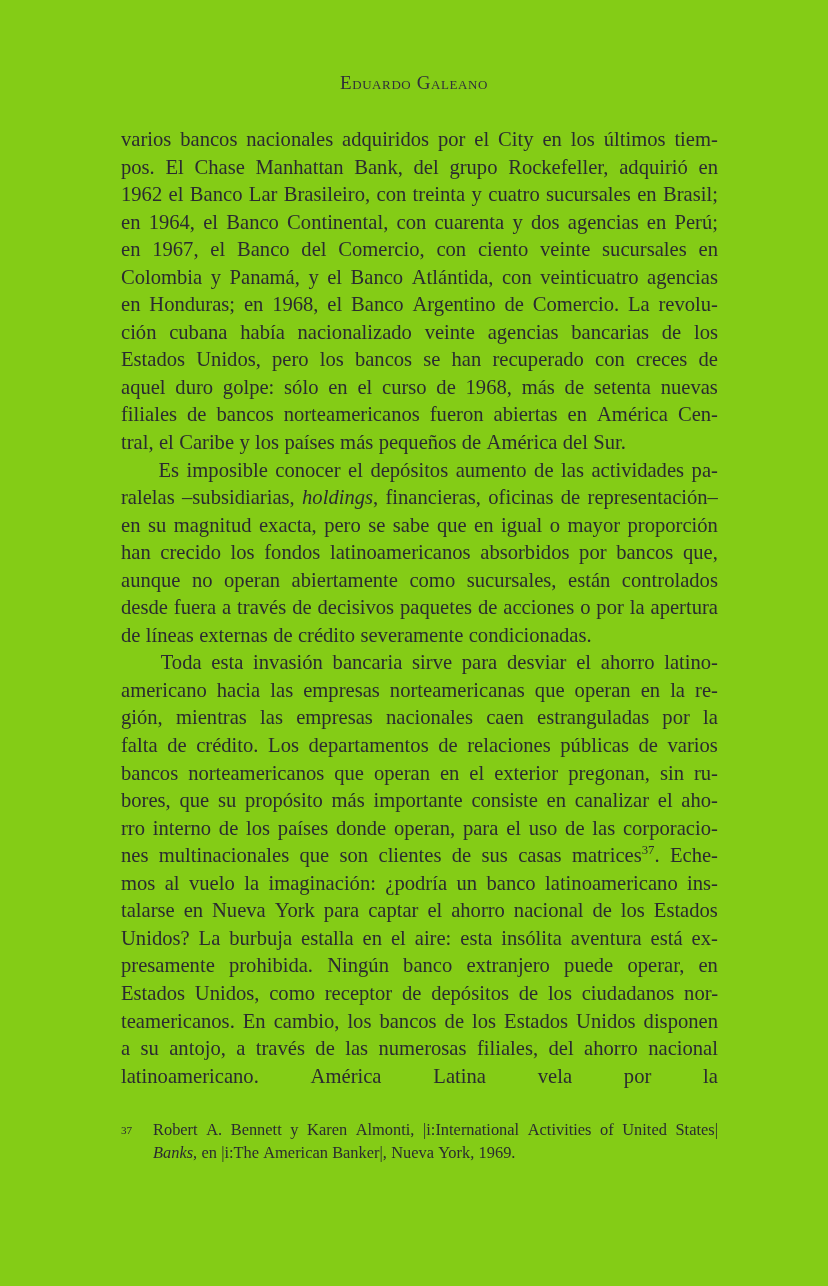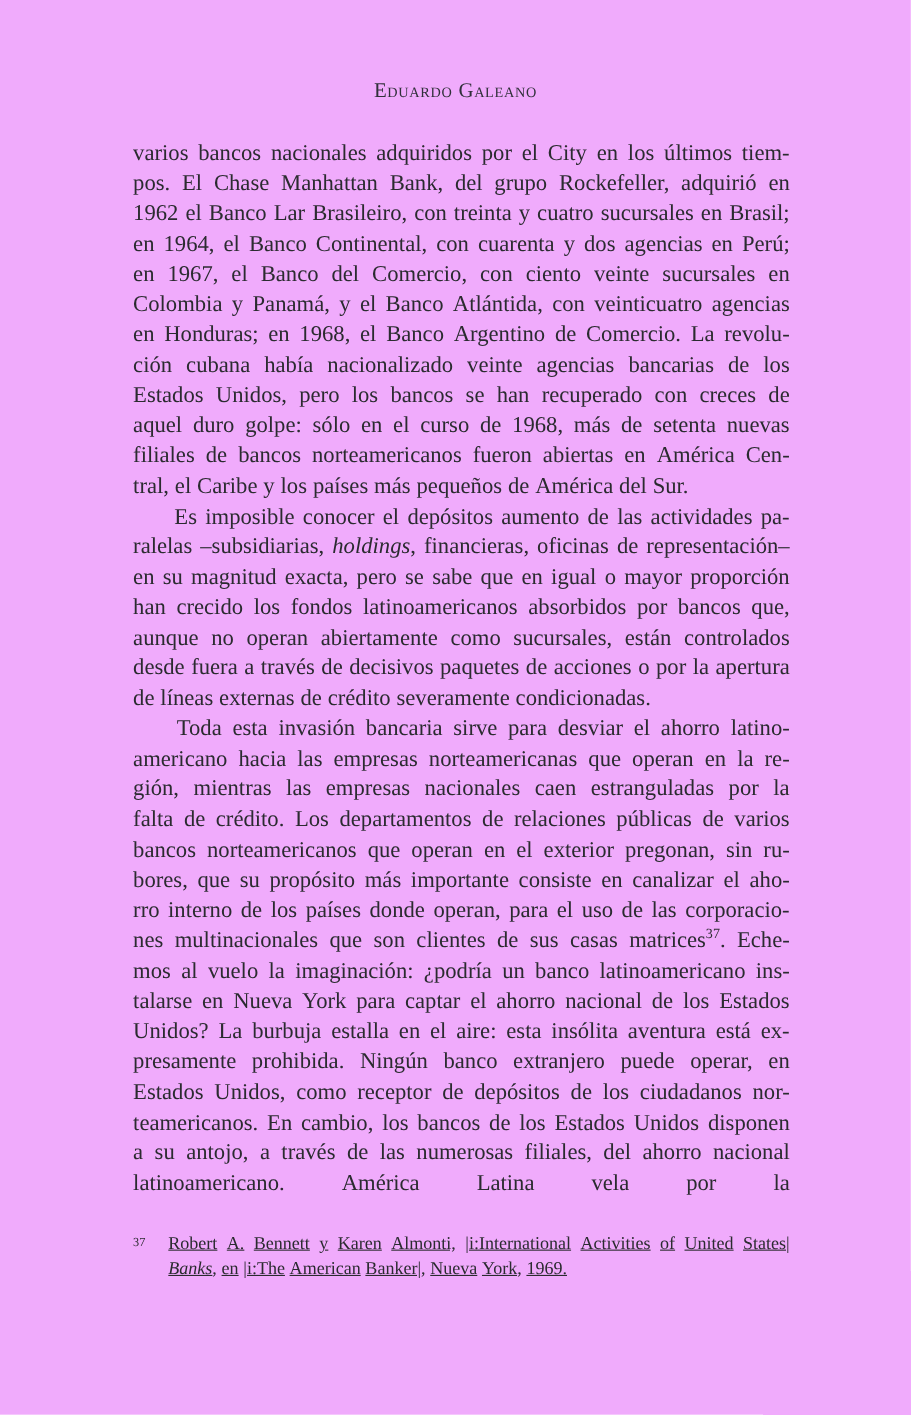--- a/index.html
+++ b/index.html
@@ -13,21 +13,21 @@
     height: 1286px;
     position: relative;
     font-family: "Liberation Serif", "DejaVu Serif", serif;
     color: #2b2b30;
     overflow: hidden;
   }
 
   .page {
     position: absolute;
     inset: 0;
-    background: #f0abfc;
+    background: #84cc16;
   }
 
   
   .running-head {
     position: absolute;
     top: 72px;
     left: 0;
     width: 828px;
     text-align: center;
     font-size: 19px;
@@ -102,21 +102,21 @@
   }
   .fnline {
     display: flex;
     white-space: pre;
     height: 22.5px;
     align-items: baseline;
   }
   .fnline.justify { justify-content: space-between; }
   .fnline.flush { justify-content: flex-start; }
   .fnline.flush > .w + .w { margin-left: 0.26em; }
-  .fnline > .w { flex: 0 0 auto; text-decoration: underline; }
+  .fnline > .w { flex: 0 0 auto; }
 
   
   .folio {
     position: absolute;
     top: 1196px;
     left: 0;
     width: 828px;
     text-align: center;
     font-size: 20px;
     color: #4a4a50;

